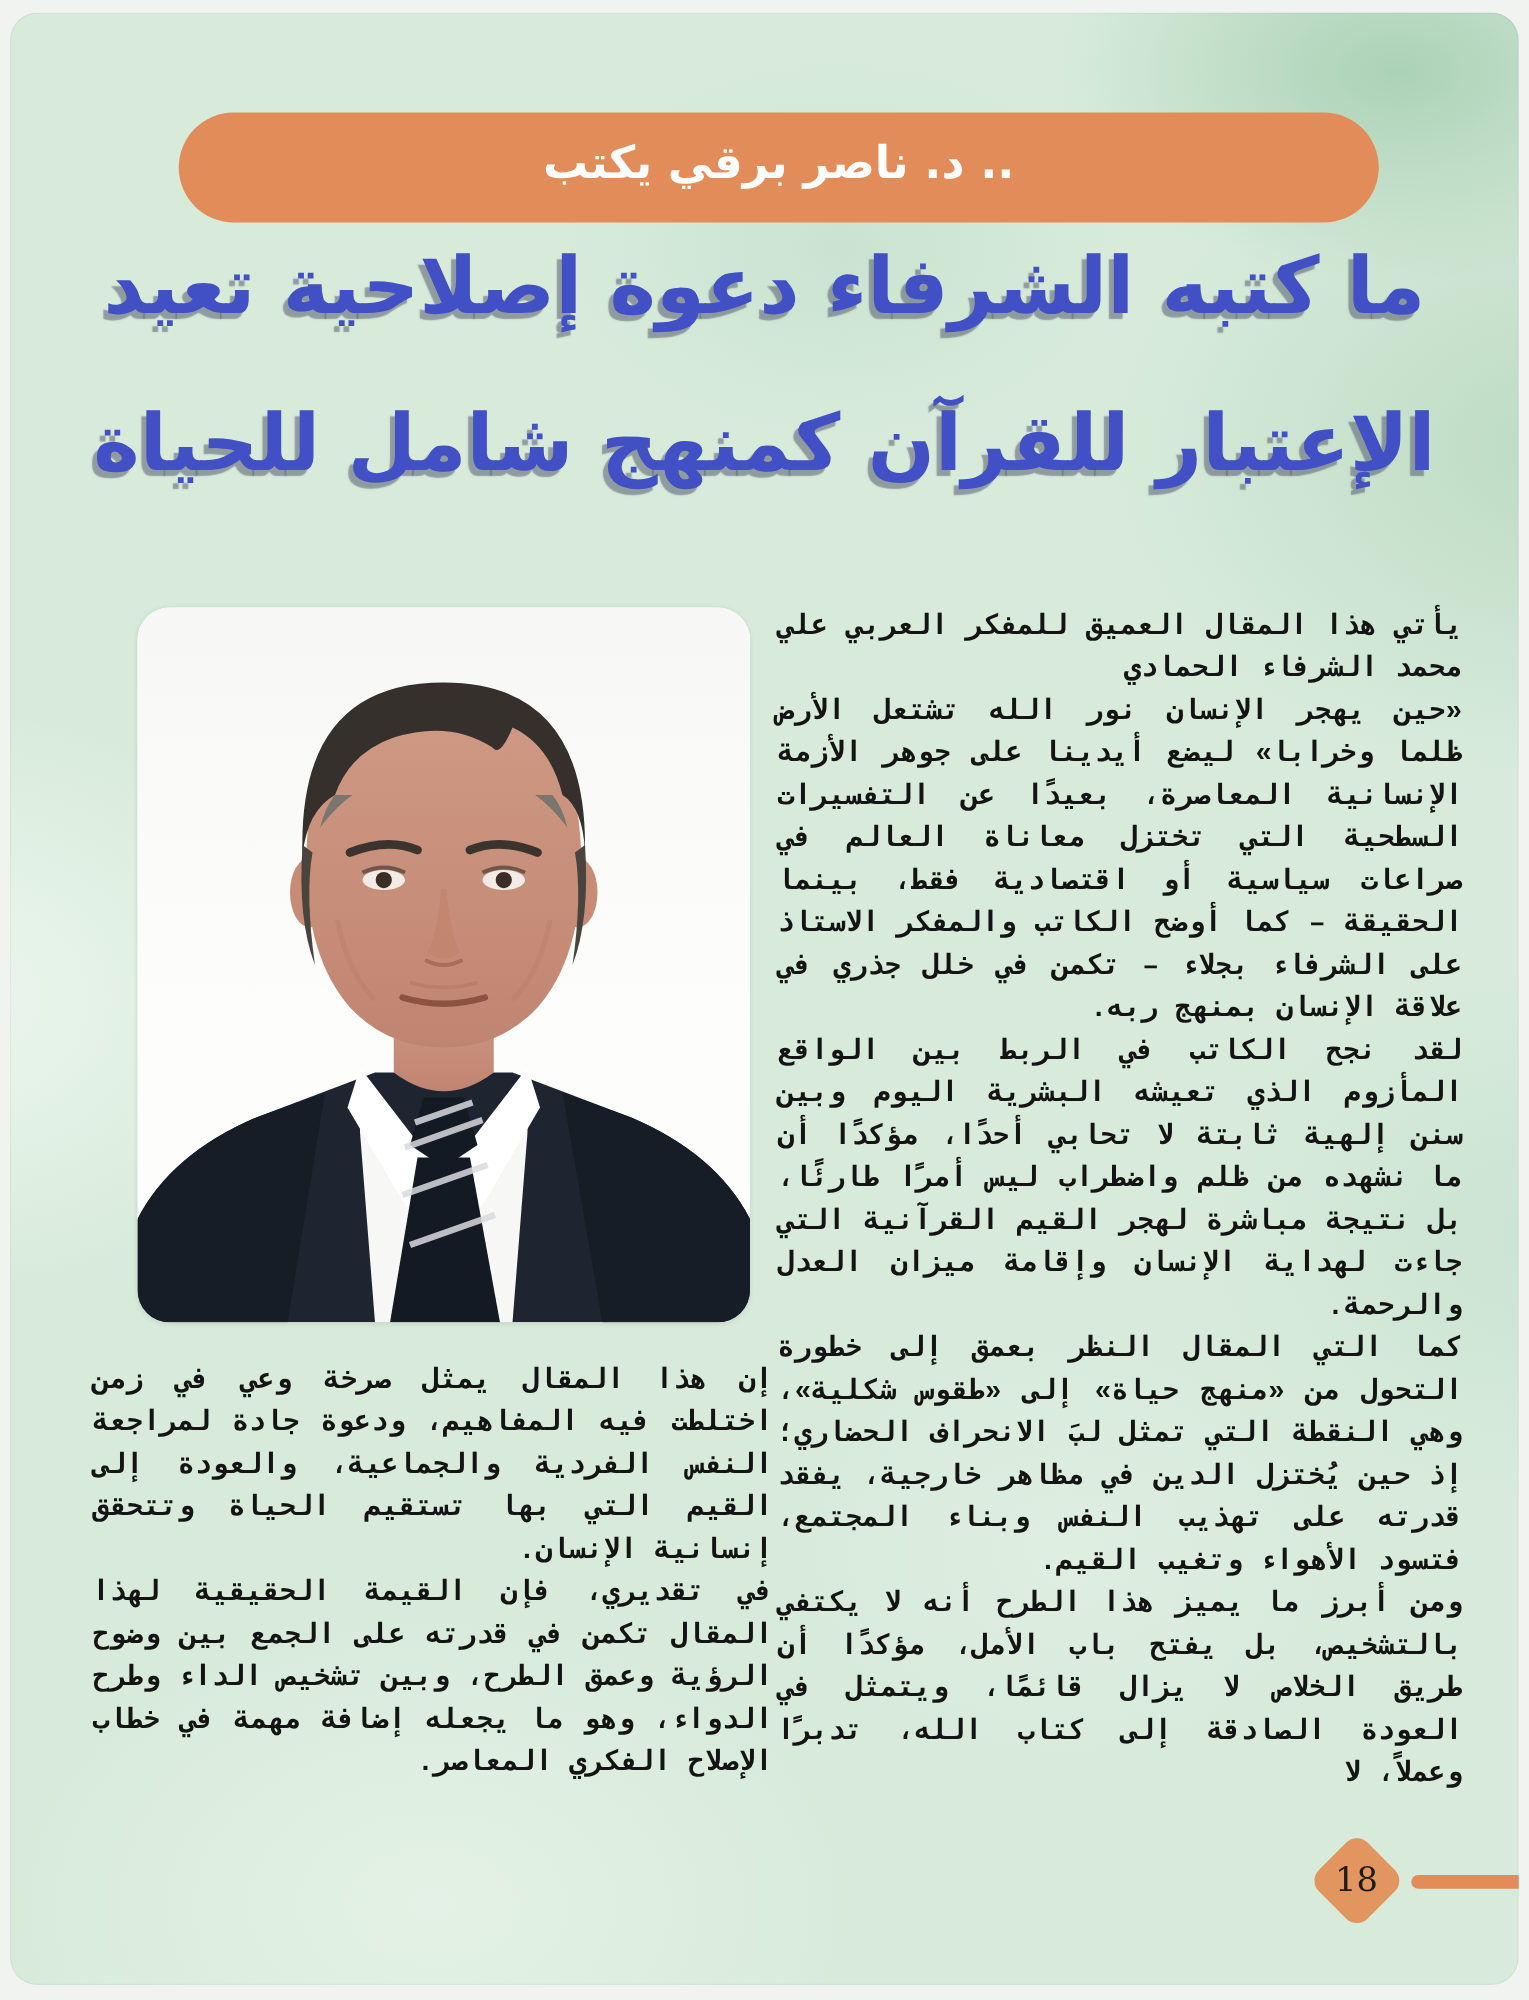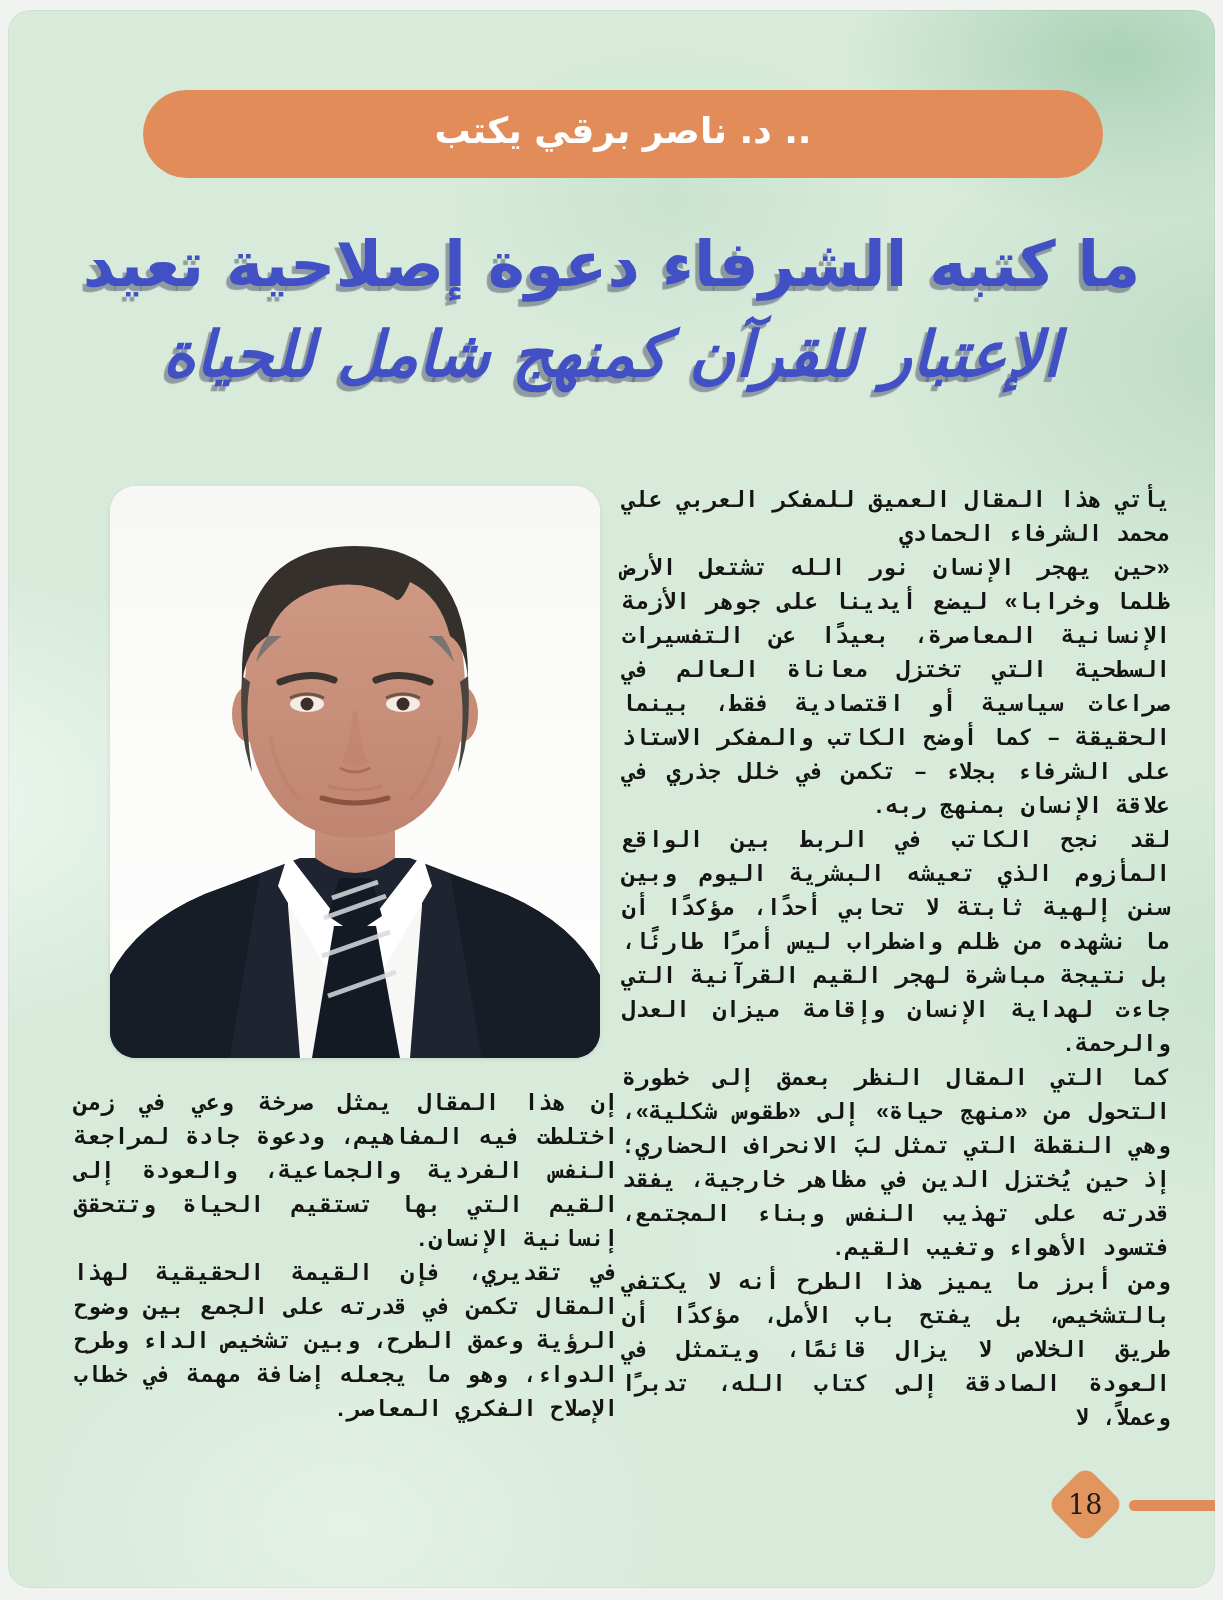--- a/index.html
+++ b/index.html
@@ -32,21 +32,21 @@
     color:#ffffff;font-size:36px;font-weight:bold;line-height:1;
     padding-bottom:6px;
   }
   .title-line{
     position:absolute;left:40px;width:1127px;text-align:center;
     font-size:63px;font-weight:bold;
     text-shadow:-4px 5px 1px rgba(84,90,110,0.55);
     letter-spacing:0px;
   }
   .title-line.l1{top:182px;}
-  .title-line.l2{top:308px;font-style:italic;}
+  .title-line.l2{top:308px;}
   .col{
     position:absolute;direction:rtl;text-align:justify;
     font-weight:bold;color:#141414;
     font-size:22.5px;line-height:34px;
   }
   .col p{margin:0;padding:0;font-family:Liberation Mono, monospace;}
   .col-main{left:614px;top:474px;width:548px;}
   .col-side{left:66px;top:1077px;width:544px;}
   .photo{
     position:absolute;left:102px;top:476px;width:490px;height:572px;
@@ -75,21 +75,21 @@
 </style>
 </head>
 <body>
 
 <div class="page">
 
   <div class="banner" id="banner" style="background: rgb(226, 141, 89);">
     <span class="banner-label">د. ناصر برقي يكتب ..</span>
   </div>
 
-  <div class="title-line l1" id="title1" style="color: rgb(65, 80, 196); margin-top: 36px;">ما كتبه الشرفاء دعوة إصلاحية تعيد</div>
+  <div class="title-line l1" id="title1" style="color: rgb(65, 80, 196);">ما كتبه الشرفاء دعوة إصلاحية تعيد</div>
   <div class="title-line l2" id="title2" style="color: rgb(65, 80, 196);">الإعتبار للقرآن كمنهج شامل للحياة</div>
 
   <div class="photo">
     <svg viewBox="0 0 490 572" xmlns="http://www.w3.org/2000/svg">
       <rect x="0" y="0" width="490" height="572" fill="#fdfdfc"></rect>
       <rect x="0" y="0" width="490" height="572" fill="url(#bgShade)"></rect>
       <defs>
         <linearGradient id="bgShade" x1="0" y1="0" x2="0" y2="1">
           <stop offset="0" stop-color="#f6f6f4" stop-opacity="0.9"></stop>
           <stop offset="1" stop-color="#ffffff" stop-opacity="0"></stop>

